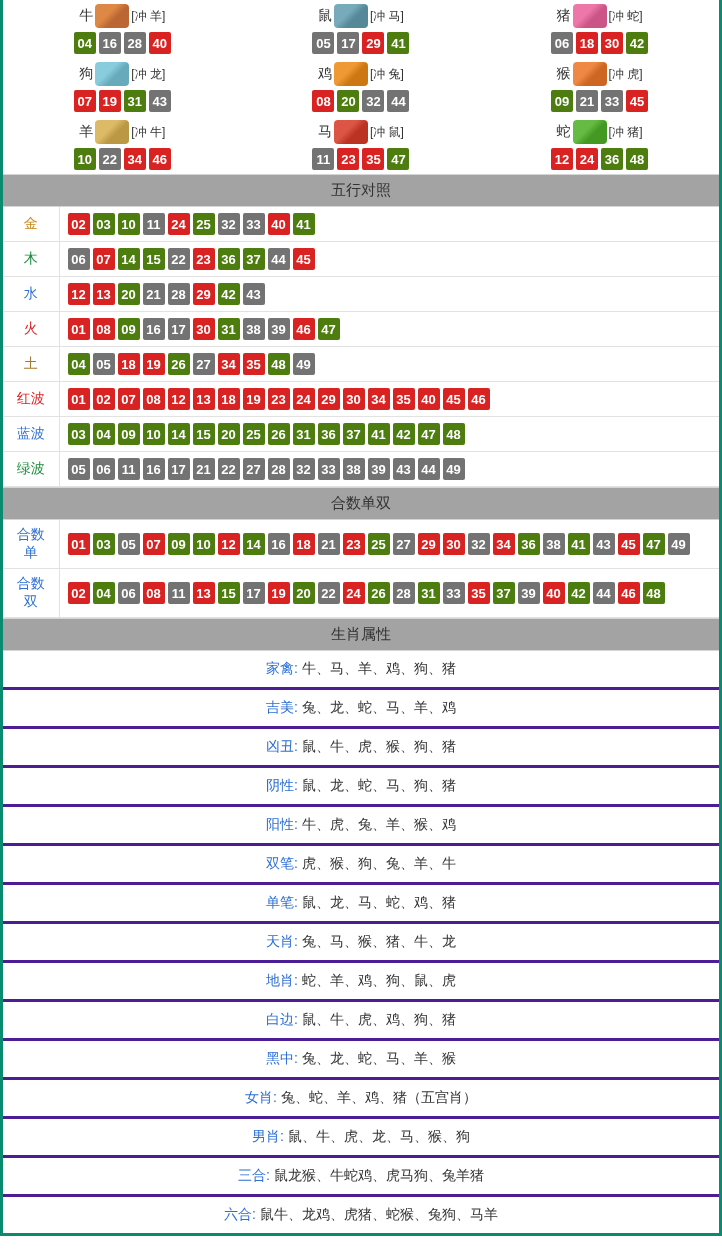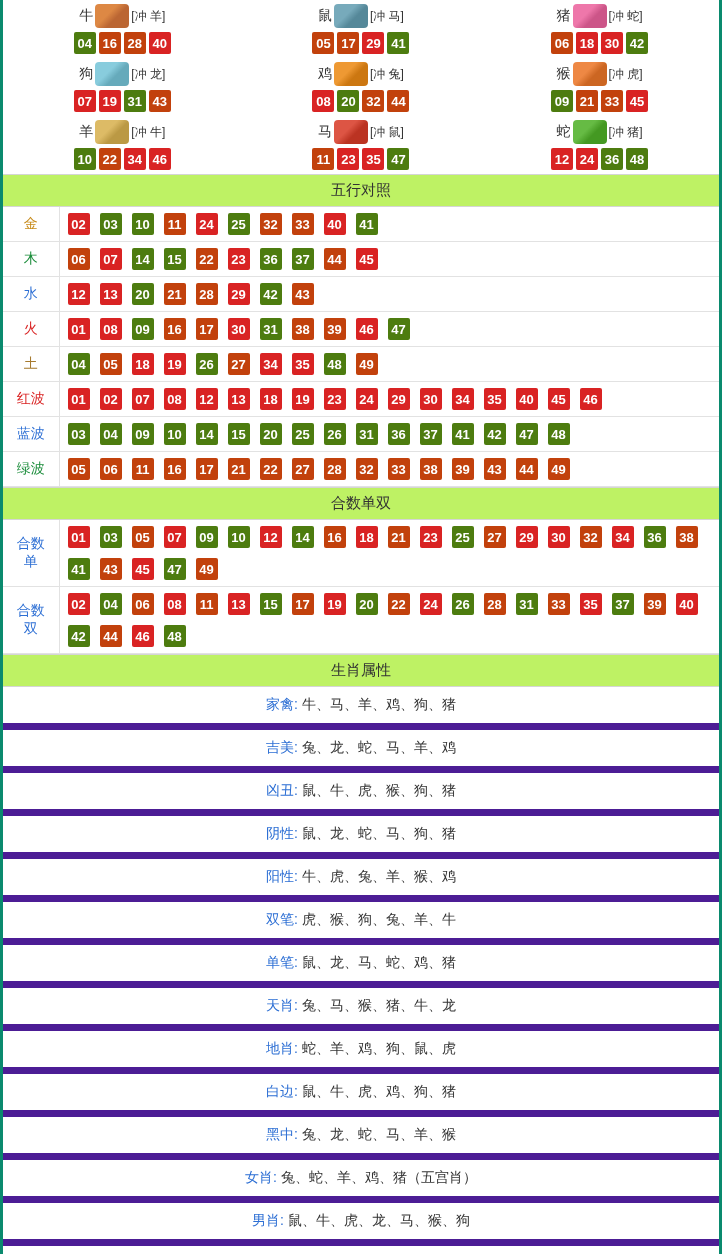--- a/index.html
+++ b/index.html
@@ -6,35 +6,35 @@
 body{font-family:"Microsoft YaHei",Arial,sans-serif;font-size:14px;background:#fff;width:722px;color:#333}
 .frame{border:3px solid #0a8a6e;border-top:none}
 .zodiac-grid{display:flex;flex-wrap:wrap}
 .zodiac-cell{width:33.33%;text-align:center;padding:4px 0}
 .zodiac-title{display:flex;align-items:center;justify-content:center;gap:2px;margin-bottom:4px}
 .zodiac-icon{width:34px;height:24px;display:inline-block}
 .num-row{display:flex;justify-content:center;gap:3px}
 .num{display:inline-flex;align-items:center;justify-content:center;width:22px;height:22px;color:#fff;font-size:13px;font-weight:bold;border-radius:2px}
 .r{background:#d92323}
 .b{background:#4d7c0f}
-.g{background:#c2410c}
-.section-header{background:#bef264;text-align:center;padding:6px 0;border-top:1px solid #d5d5d5;border-bottom:1px solid #d5d5d5;font-size:15px}
+.g{background:#737373}
+.section-header{background:#a3a3a3;text-align:center;padding:6px 0;border-top:1px solid #d5d5d5;border-bottom:1px solid #d5d5d5;font-size:15px}
 table{width:100%;border-collapse:collapse}
 td{border-bottom:1px solid #e2e2e2;padding:6px 8px;vertical-align:middle}
 td.lab{width:56px;text-align:center;border-right:1px solid #e2e2e2}
 .lab-gold{color:#c78b1b}
 .lab-wood{color:#1a8c3a}
 .lab-water{color:#2d6fd4}
 .lab-fire{color:#d92323}
 .lab-earth{color:#a67a2e}
 .lab-red{color:#d92323}
 .lab-blue{color:#2d6fd4}
 .lab-green{color:#1a8c3a}
-.num-list{display:flex;flex-wrap:wrap;gap:10px}
-.attr-row{text-align:center;padding:9px 0;border-bottom:7px solid #4c1d95}
+.num-list{display:flex;flex-wrap:wrap;gap:3px}
+.attr-row{text-align:center;padding:9px 0;border-bottom:3px solid #4c1d95}
 .attr-label{color:#2d6fd4;margin-right:4px}
 .attr-row:last-child{border-bottom:none}
 .z-name{font-size:14px}
 .chong{font-size:12px}
 .ox{background:linear-gradient(135deg,#d84 40%,#b63 60%)}
 .rat{background:linear-gradient(135deg,#7ab 40%,#589 60%)}
 .pig{background:linear-gradient(135deg,#e7a 40%,#c58 60%)}
 .dog{background:linear-gradient(135deg,#8cd 40%,#6ab 60%)}
 .rooster{background:linear-gradient(135deg,#e93 40%,#c71 60%)}
 .monkey{background:linear-gradient(135deg,#e84 40%,#c62 60%)}

